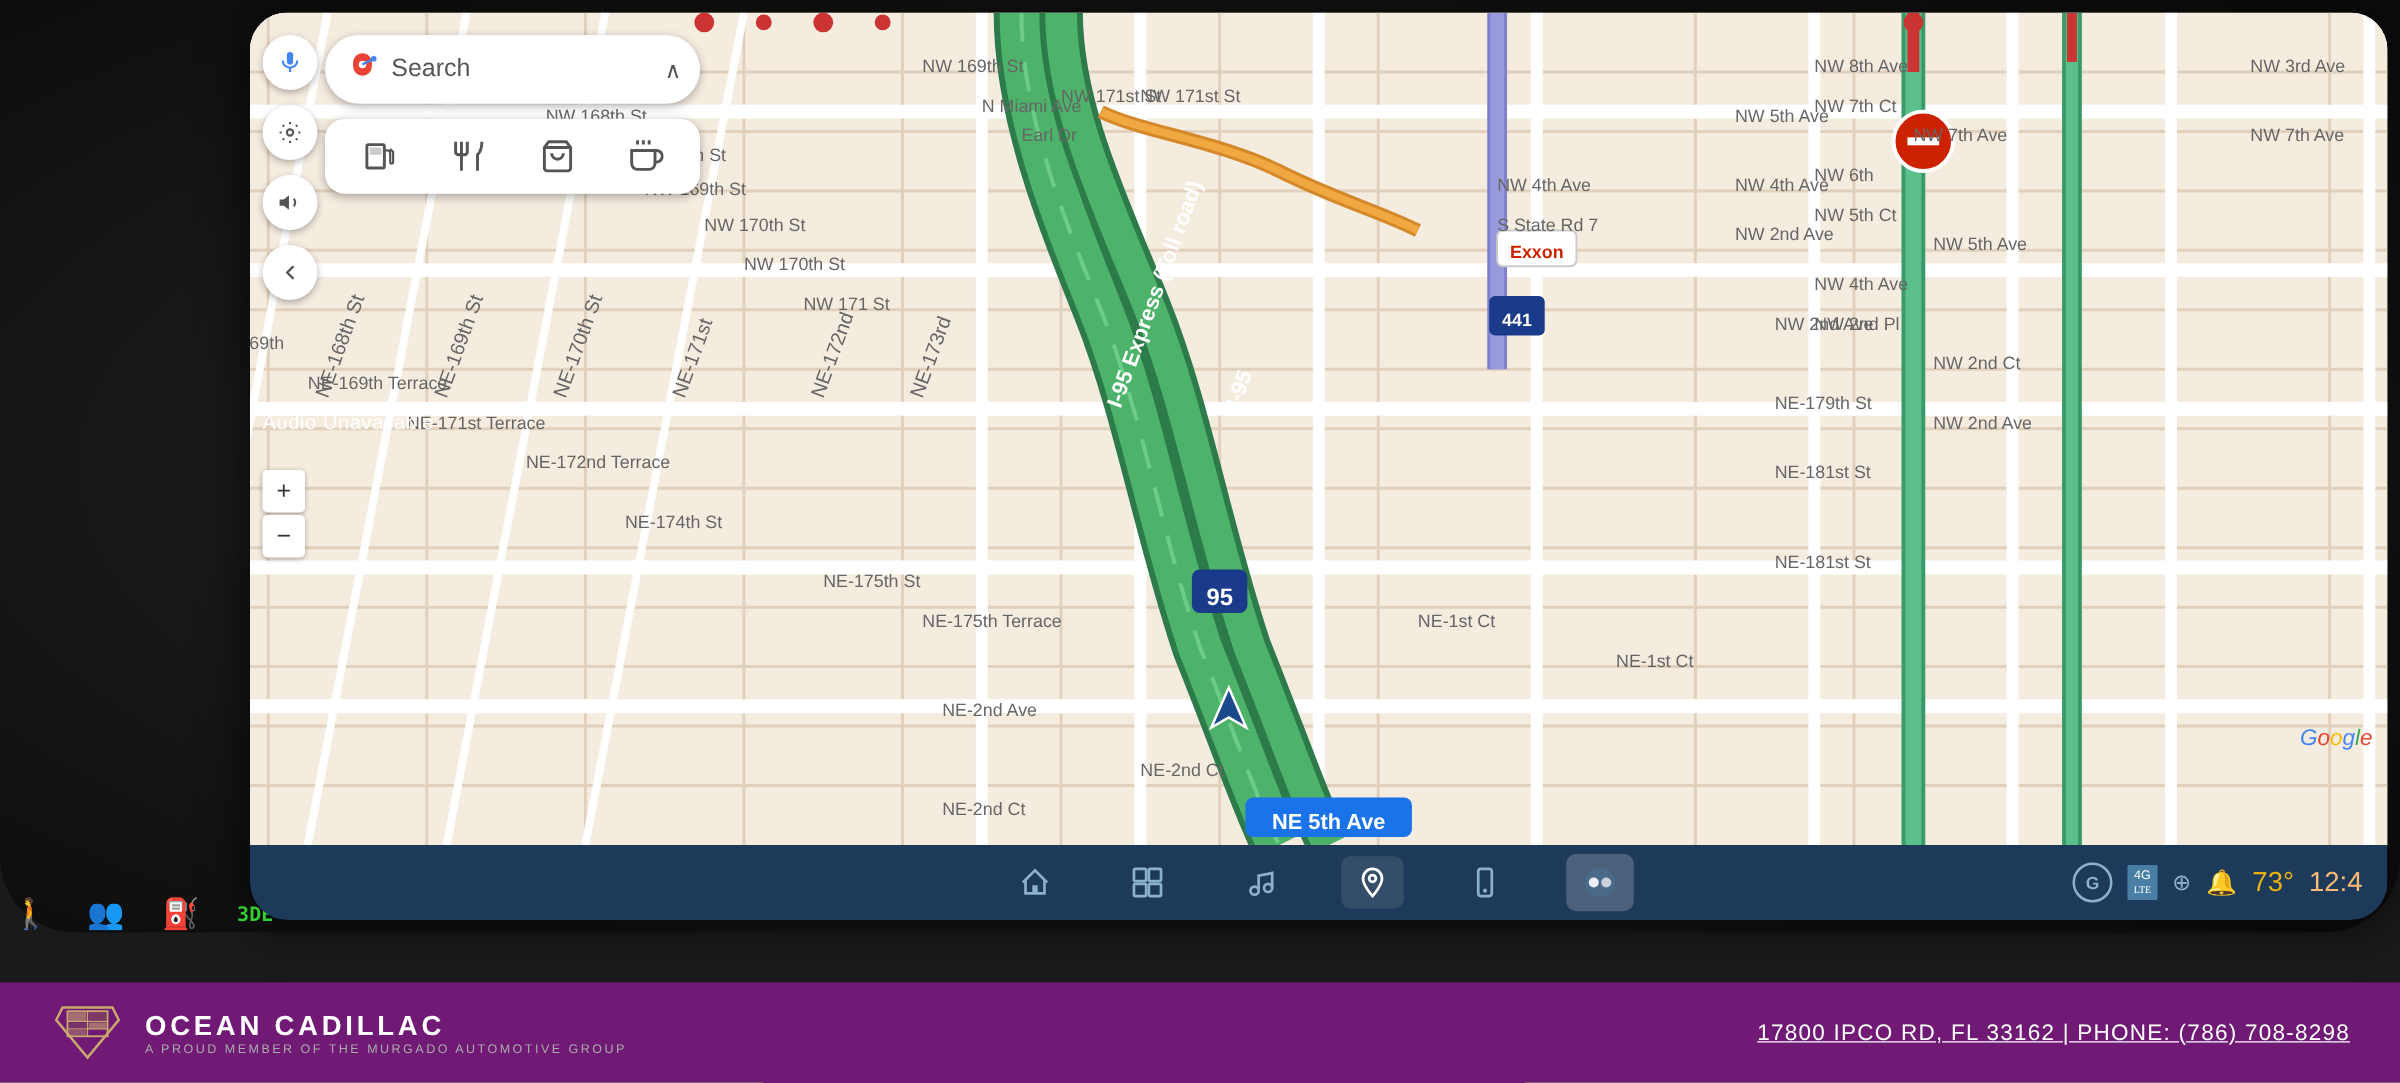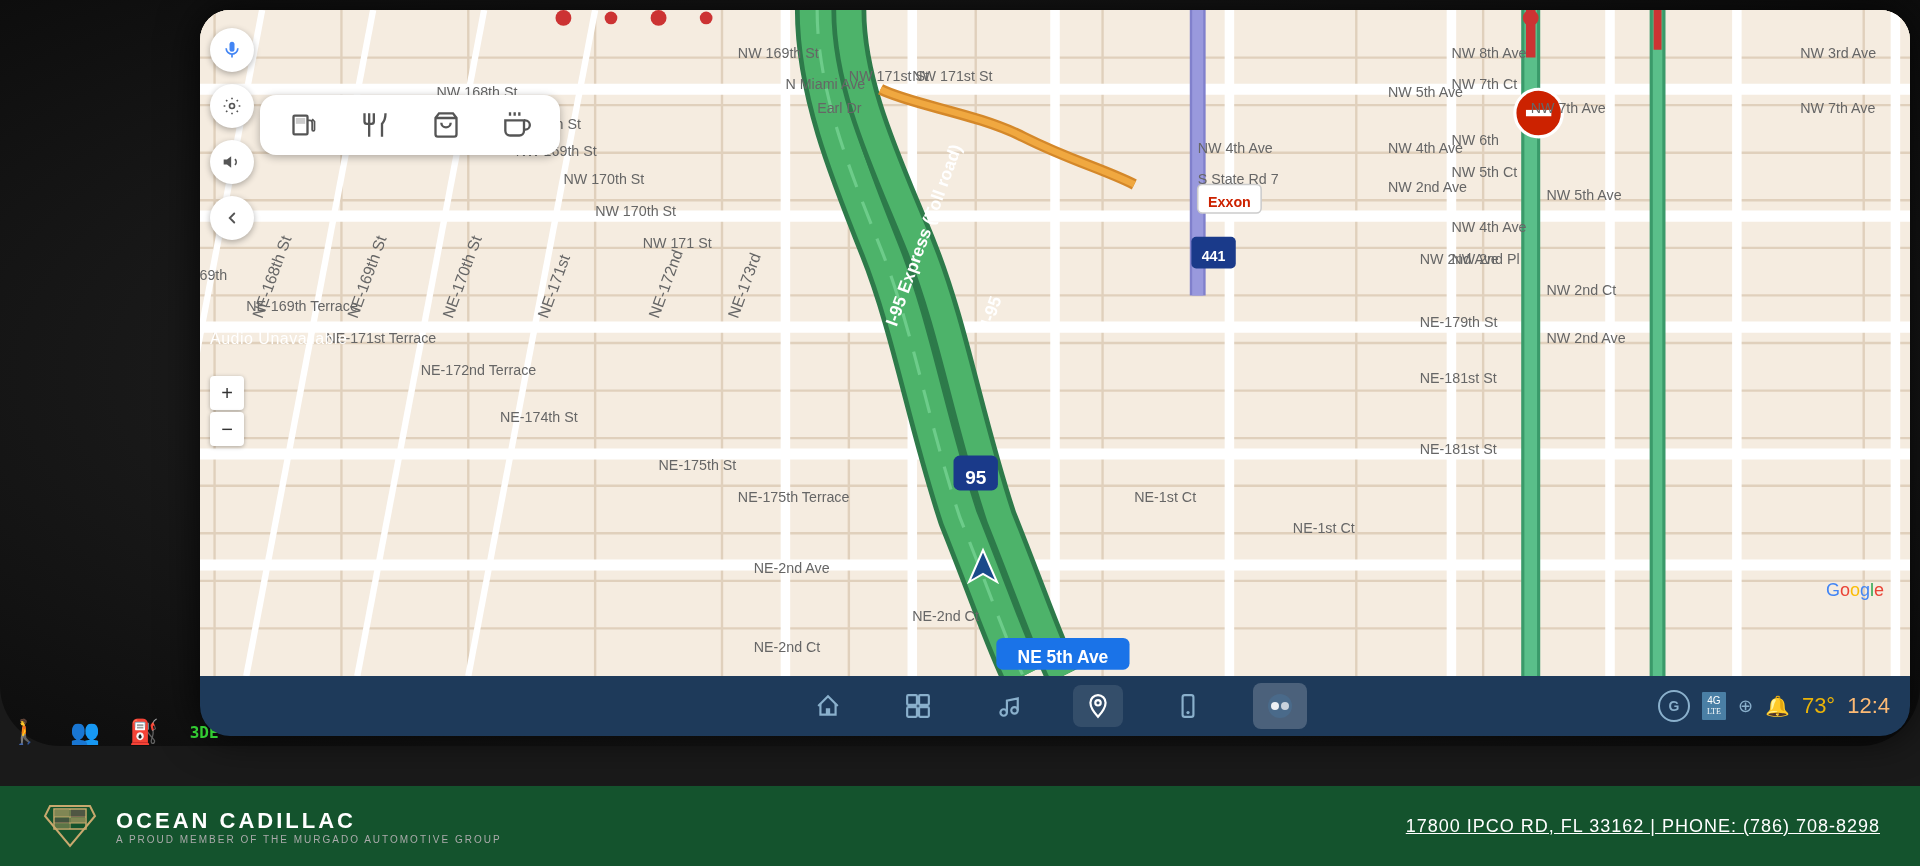--- a/index.html
+++ b/index.html
@@ -187,22 +187,23 @@
       bottom: 90px;
       left: 50%;
       transform: translateX(-80px);
       z-index: 20;
     }
 
     
     .google-branding {
       position: absolute;
       bottom: 75px;
-      right: 26px;
+      right: 12px;
       z-index: 20;
+      font-style: italic;
     }
 
     .google-text {
       font-size: 18px;
       font-weight: 300;
       color: #555;
     }
 
     .google-text span.g { color: #4285F4; }
     .google-text span.o1 { color: #EA4335; }
@@ -286,21 +287,21 @@
       font-weight: 300;
     }
 
     
     .dealer-bar {
       position: absolute;
       bottom: 0;
       left: 0;
       right: 0;
       height: 80px;
-      background: #14532d;
+      background: #701a75;
       display: flex;
       align-items: center;
       justify-content: space-between;
       padding: 0 40px;
       z-index: 100;
     }
 
     .dealer-left {
       display: flex;
       align-items: center;
@@ -613,20 +614,32 @@
           <path d="M15.54 8.46a5 5 0 0 1 0 7.07" stroke="#555" stroke-width="2" fill="none"></path>
         </svg>
       </div>
       <div class="sidebar-icon nav-arrow">
         <svg width="18" height="18" viewBox="0 0 24 24" fill="none">
           <path d="M15 18l-6-6 6-6" stroke="#555" stroke-width="2.5" stroke-linecap="round"></path>
         </svg>
       </div>
     </div>
 
+    <div class="search-bar">
+
+      <svg class="google-maps-pin" viewBox="0 0 40 40">
+        <circle cx="20" cy="16" r="10" fill="#EA4335"></circle>
+        <path d="M20 26 C20 26 10 18 10 12 C10 6.48 14.48 2 20 2 C25.52 2 30 6.48 30 12 C30 18 20 26 20 26Z" fill="#EA4335"></path>
+        <circle cx="20" cy="14" r="4" fill="white"></circle>
+        <line x1="20" y1="14" x2="32" y2="8" stroke="#4285F4" stroke-width="2.5"></line>
+        <circle cx="32" cy="8" r="3" fill="#4285F4"></circle>
+      </svg>
+      <span class="search-text">Search</span>
+      <span class="search-chevron">∧</span>
+    </div>
 
     <div class="category-bar">
       <div class="category-btn">
         <svg width="28" height="28" viewBox="0 0 24 24" fill="none">
           <rect x="3" y="4" width="12" height="16" rx="1" stroke="#555" stroke-width="2"></rect>
           <rect x="5" y="6" width="8" height="5" fill="#ccc"></rect>
           <path d="M15 8h2a2 2 0 0 1 2 2v6a1 1 0 0 0 2 0V9l-2-2" stroke="#555" stroke-width="1.5" fill="none"></path>
         </svg>
       </div>
       <div class="category-btn">

